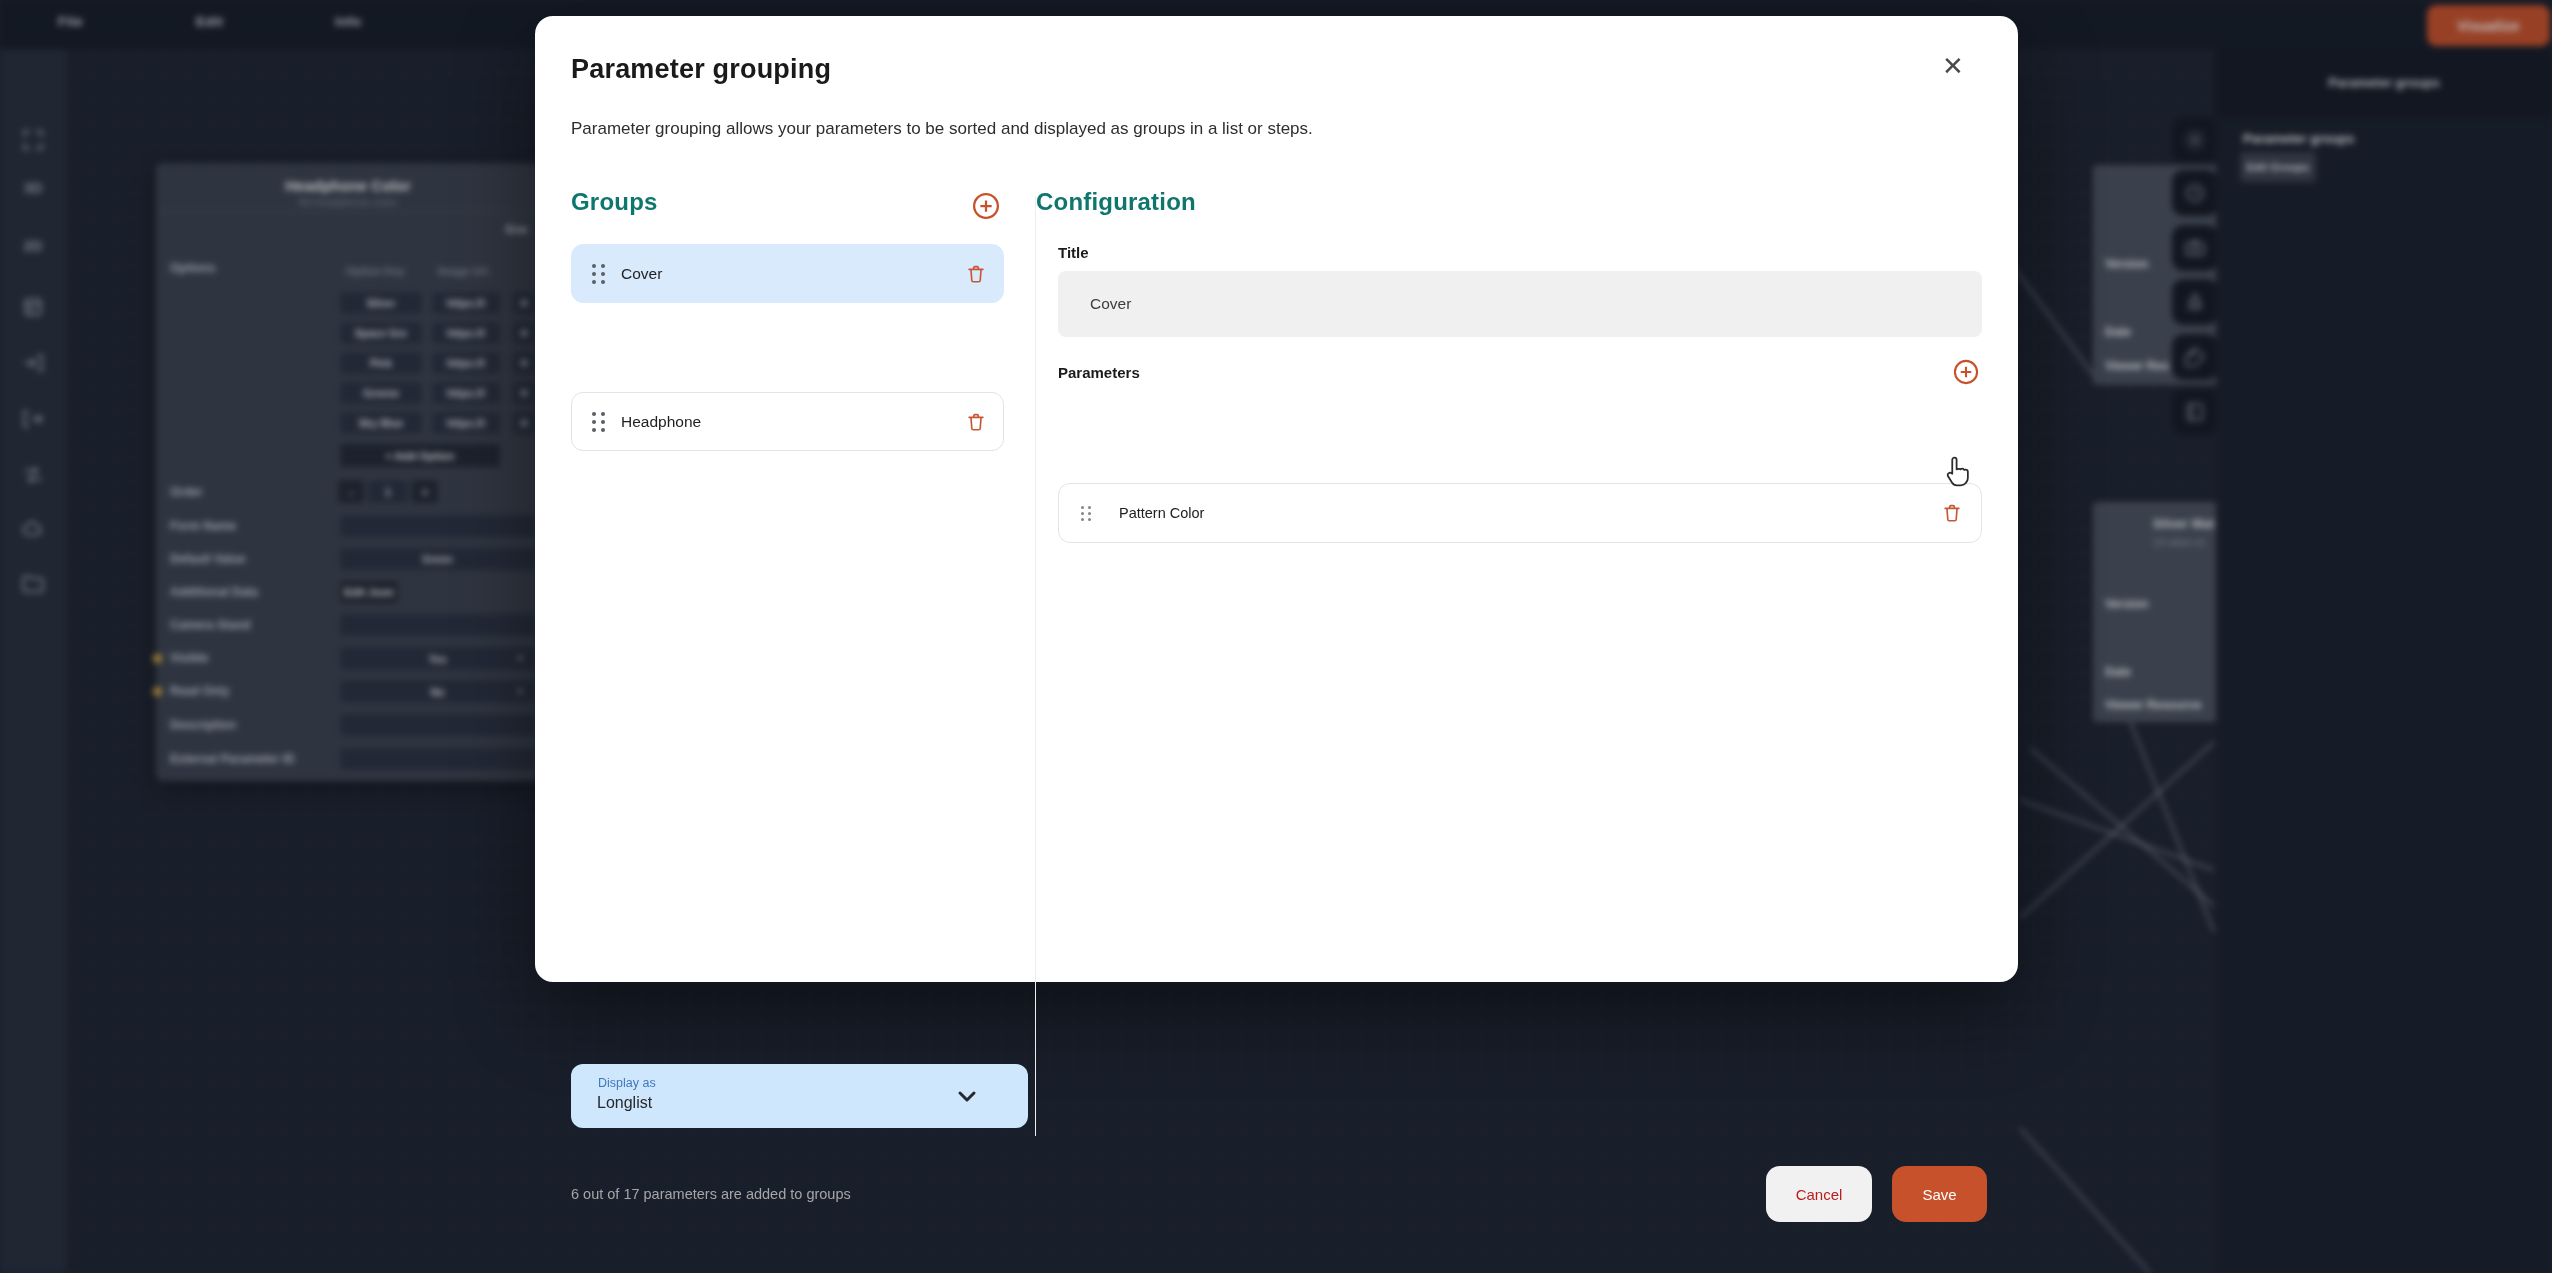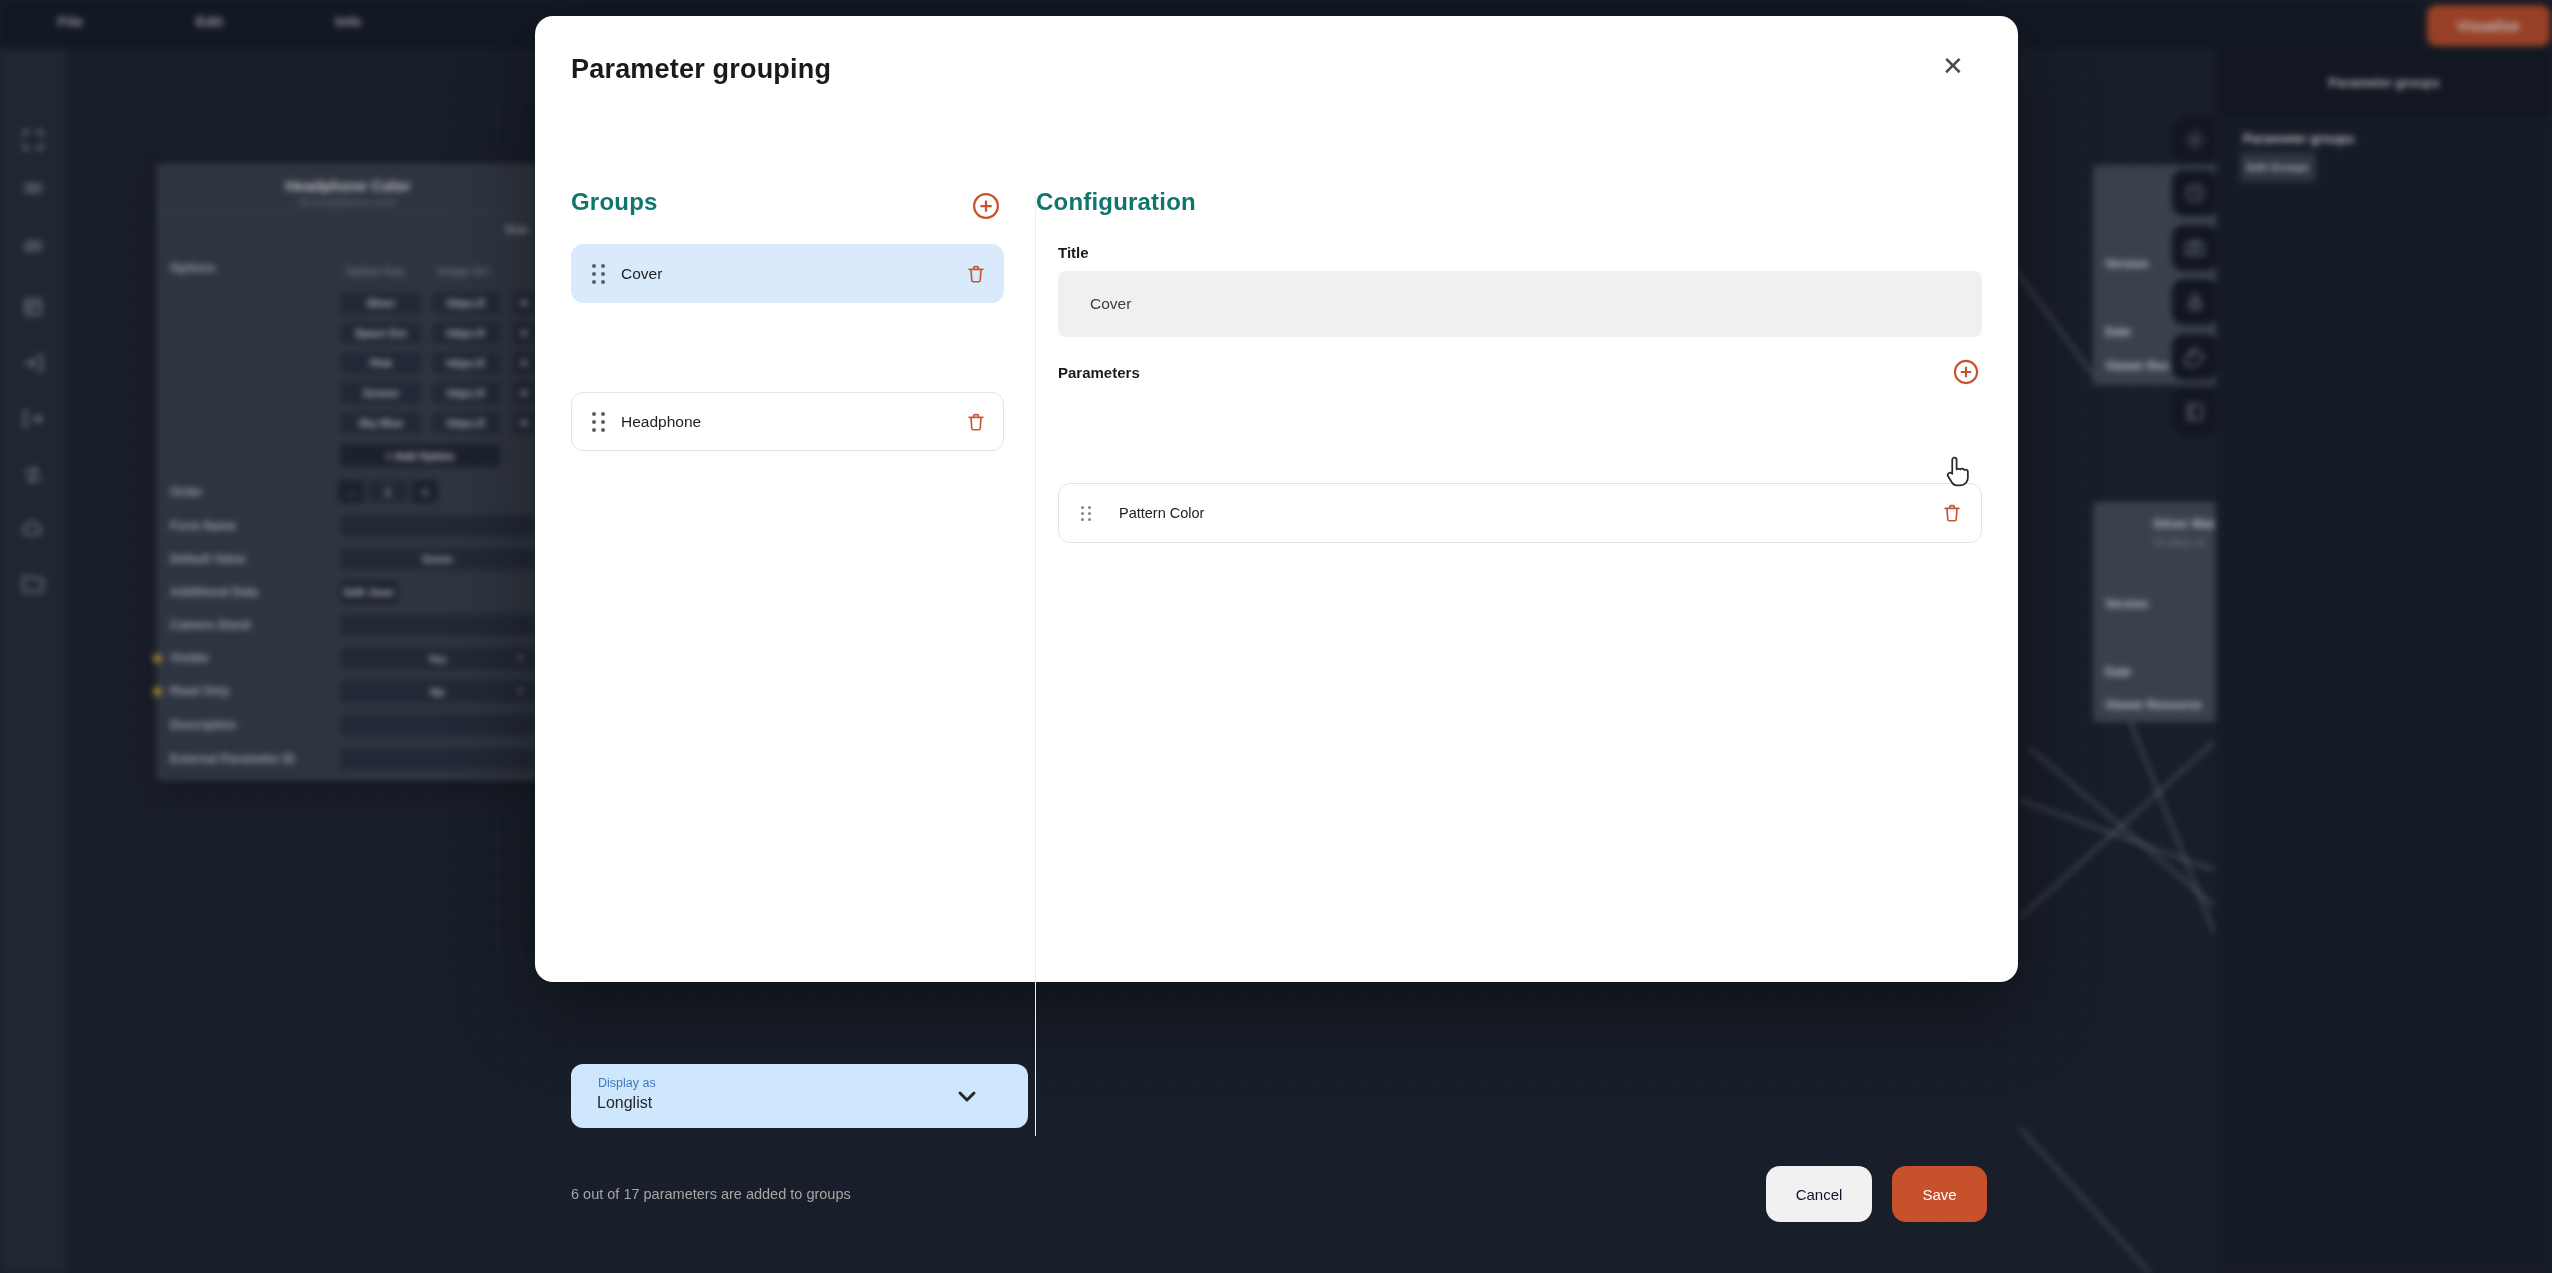--- a/index.html
+++ b/index.html
@@ -83,21 +83,21 @@
   .del-hover{width:42px;height:38px;background:#ac3a22;border-radius:10px;margin-right:8px;
     display:flex;align-items:center;justify-content:center;position:relative;}
   .param-trash{width:26px;height:26px;margin-right:16px;display:flex;align-items:center;justify-content:center;}
   .display-as{position:absolute;left:36px;top:1048px;width:433px;height:64px;background:#cfe7fc;border-radius:12px;padding-left:24px;}
   .da-label{position:absolute;left:27px;top:12px;font-size:12.5px;color:#4077be;}
   .da-value{position:absolute;left:26px;top:30px;font-size:16px;color:#26282b;}
   .da-chev{position:absolute;left:384px;top:20px;}
   .f-status{position:absolute;left:36px;top:1170px;font-size:14.5px;color:#a6a6a6;}
   .btn{position:absolute;top:1150px;height:56px;border-radius:14px;display:flex;align-items:center;justify-content:center;
     font-size:15px;cursor:pointer;}
-  .btn.cancel{left:1231px;width:106px;background:#f1f1f1;color:#0f172a;}
+  .btn.cancel{left:1231px;width:106px;background:#f1f1f1;color:#b91c1c;}
   .btn.save{left:1357px;width:95px;background:#c7512b;color:#fff;}
   .cursor-hand{position:absolute;left:1405px;top:436px;z-index:5;}
 </style>
 </head>
 <body>
 
 <div class="bg">
 
   <div class="canvas">
     <svg class="lines" width="2150" height="1224">
@@ -266,20 +266,21 @@
     <div class="rp-label">Parameter groups</div>
     <div class="rp-btn">Edit Groups</div>
   </div>
 </div>
 
 <div class="overlay"></div>
 
 <div class="modal">
   <div class="m-title">Parameter grouping</div>
   <div class="m-close">✕</div>
+  <div class="m-desc">Parameter grouping allows your parameters to be sorted and displayed as groups in a list or steps.</div>
 
   <div class="col-head" style="left:36px;top:172px">Groups</div>
   <svg class="plus" style="left:436px;top:175px" viewBox="0 0 24 24">
     <circle cx="12" cy="12" r="9.5" fill="none" stroke="#c7512b" stroke-width="1.8"></circle>
     <path d="M12 7.5v9M7.5 12h9" stroke="#c7512b" stroke-width="1.8" fill="none"></path>
   </svg>
 
   <div class="grp-row selected" style="top:228px">
     <span class="dots">
         <i></i>

